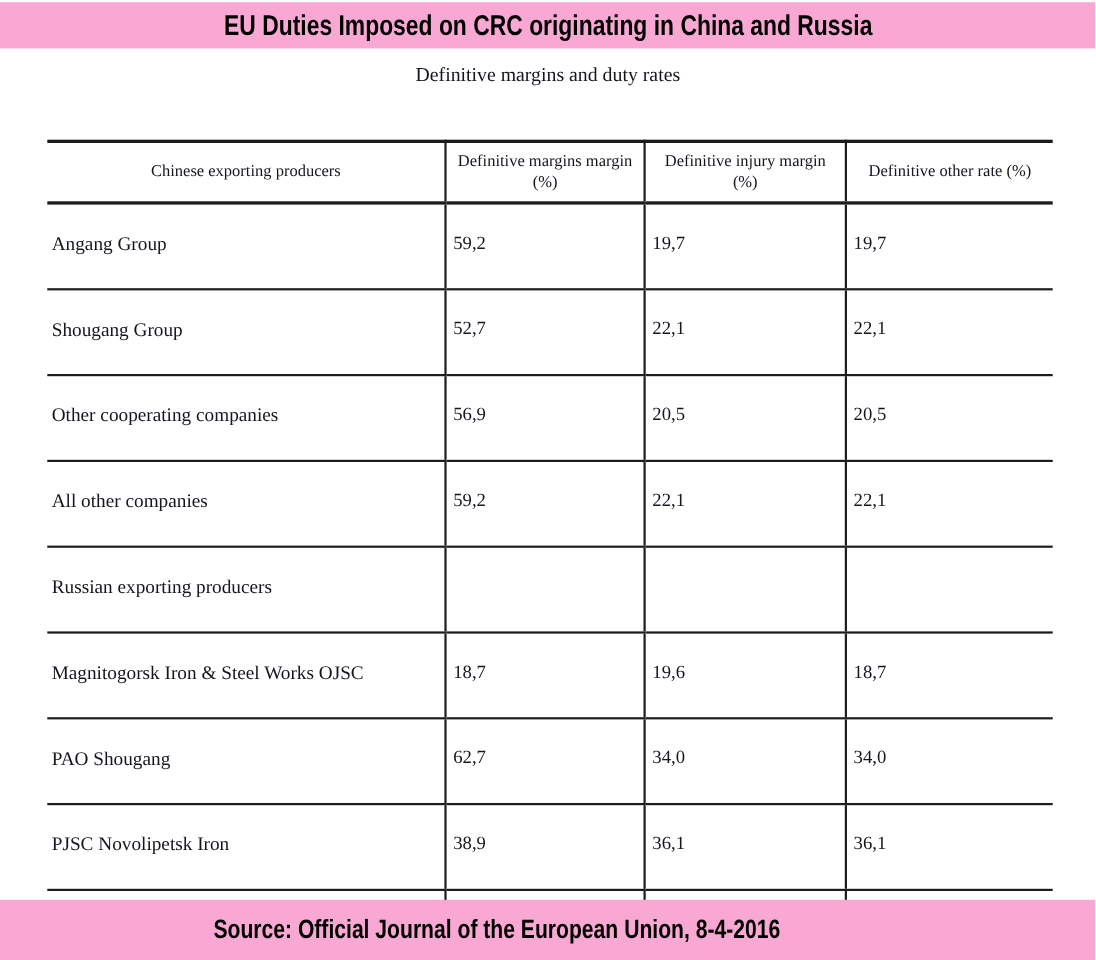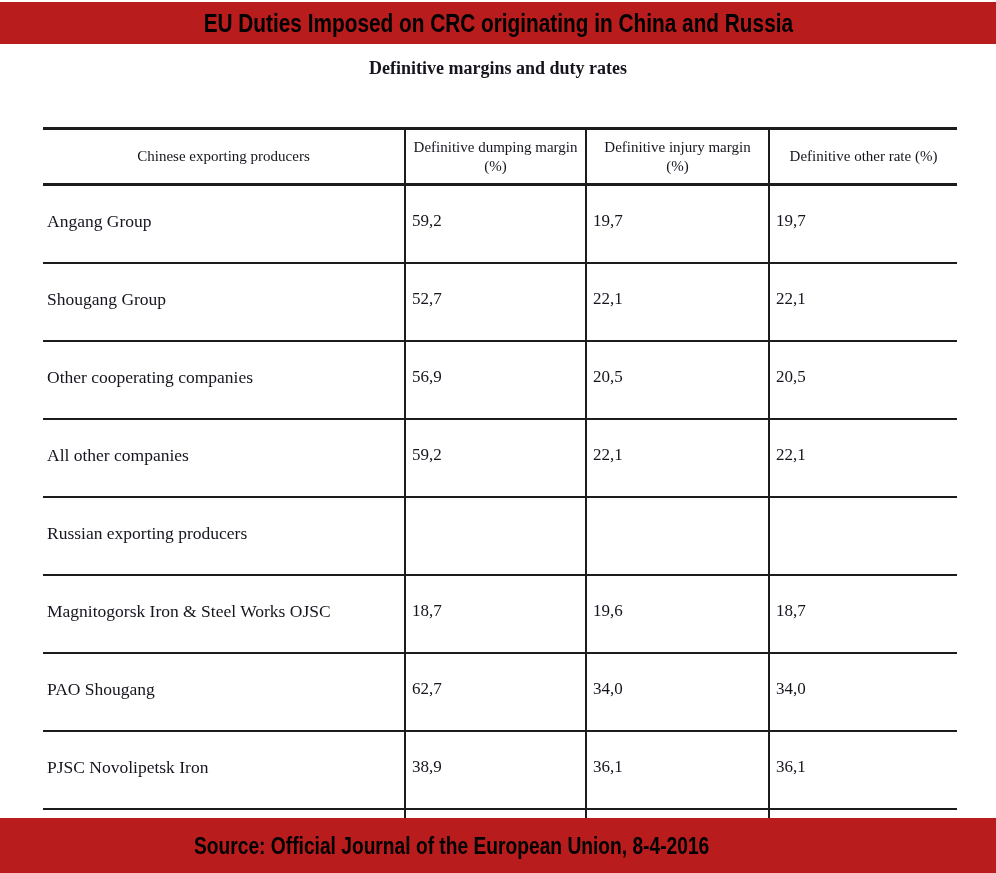--- a/index.html
+++ b/index.html
@@ -15,21 +15,21 @@
     overflow: hidden;
     font-family: "Liberation Serif", serif;
     color: #15151f;
   }
 
   
   .bar {
     position: absolute;
     left: 0;
     right: 0;
-    background: #b91c1c;
+    background: #f9a8d4;
     display: flex;
     align-items: center;
   }
   .title-bar {
     top: 2px;
     height: 42px;
     justify-content: center;
   }
   .source-bar {
     top: 818px;
@@ -56,21 +56,21 @@
   }
 
   
   .subtitle {
     position: absolute;
     top: 58px;
     left: 0;
     width: 100%;
     text-align: center;
     font-size: 18px;
-    font-weight: 700;
+    font-weight: 400;
     color: #15151f;
   }
 
   
   table.duties {
     position: absolute;
     top: 127px;
     left: 43px;
     width: 914px;
     border-collapse: collapse;
@@ -125,21 +125,21 @@
   <table class="duties">
     <colgroup>
       <col class="c1">
         <col class="c2">
         <col class="c3">
         <col class="c4">
     </colgroup>
     <thead>
       <tr>
         <th>Chinese exporting producers</th>
-        <th class="vline">Definitive dumping margin (%)</th>
+        <th class="vline">Definitive margins margin (%)</th>
         <th class="vline">Definitive injury margin (%)</th>
         <th class="vline">Definitive other rate (%)</th>
       </tr>
     </thead>
     <tbody>
       <tr>
         <td class="name">Angang Group</td>
         <td class="num vline">59,2</td>
         <td class="num vline">19,7</td>
         <td class="num vline">19,7</td>

